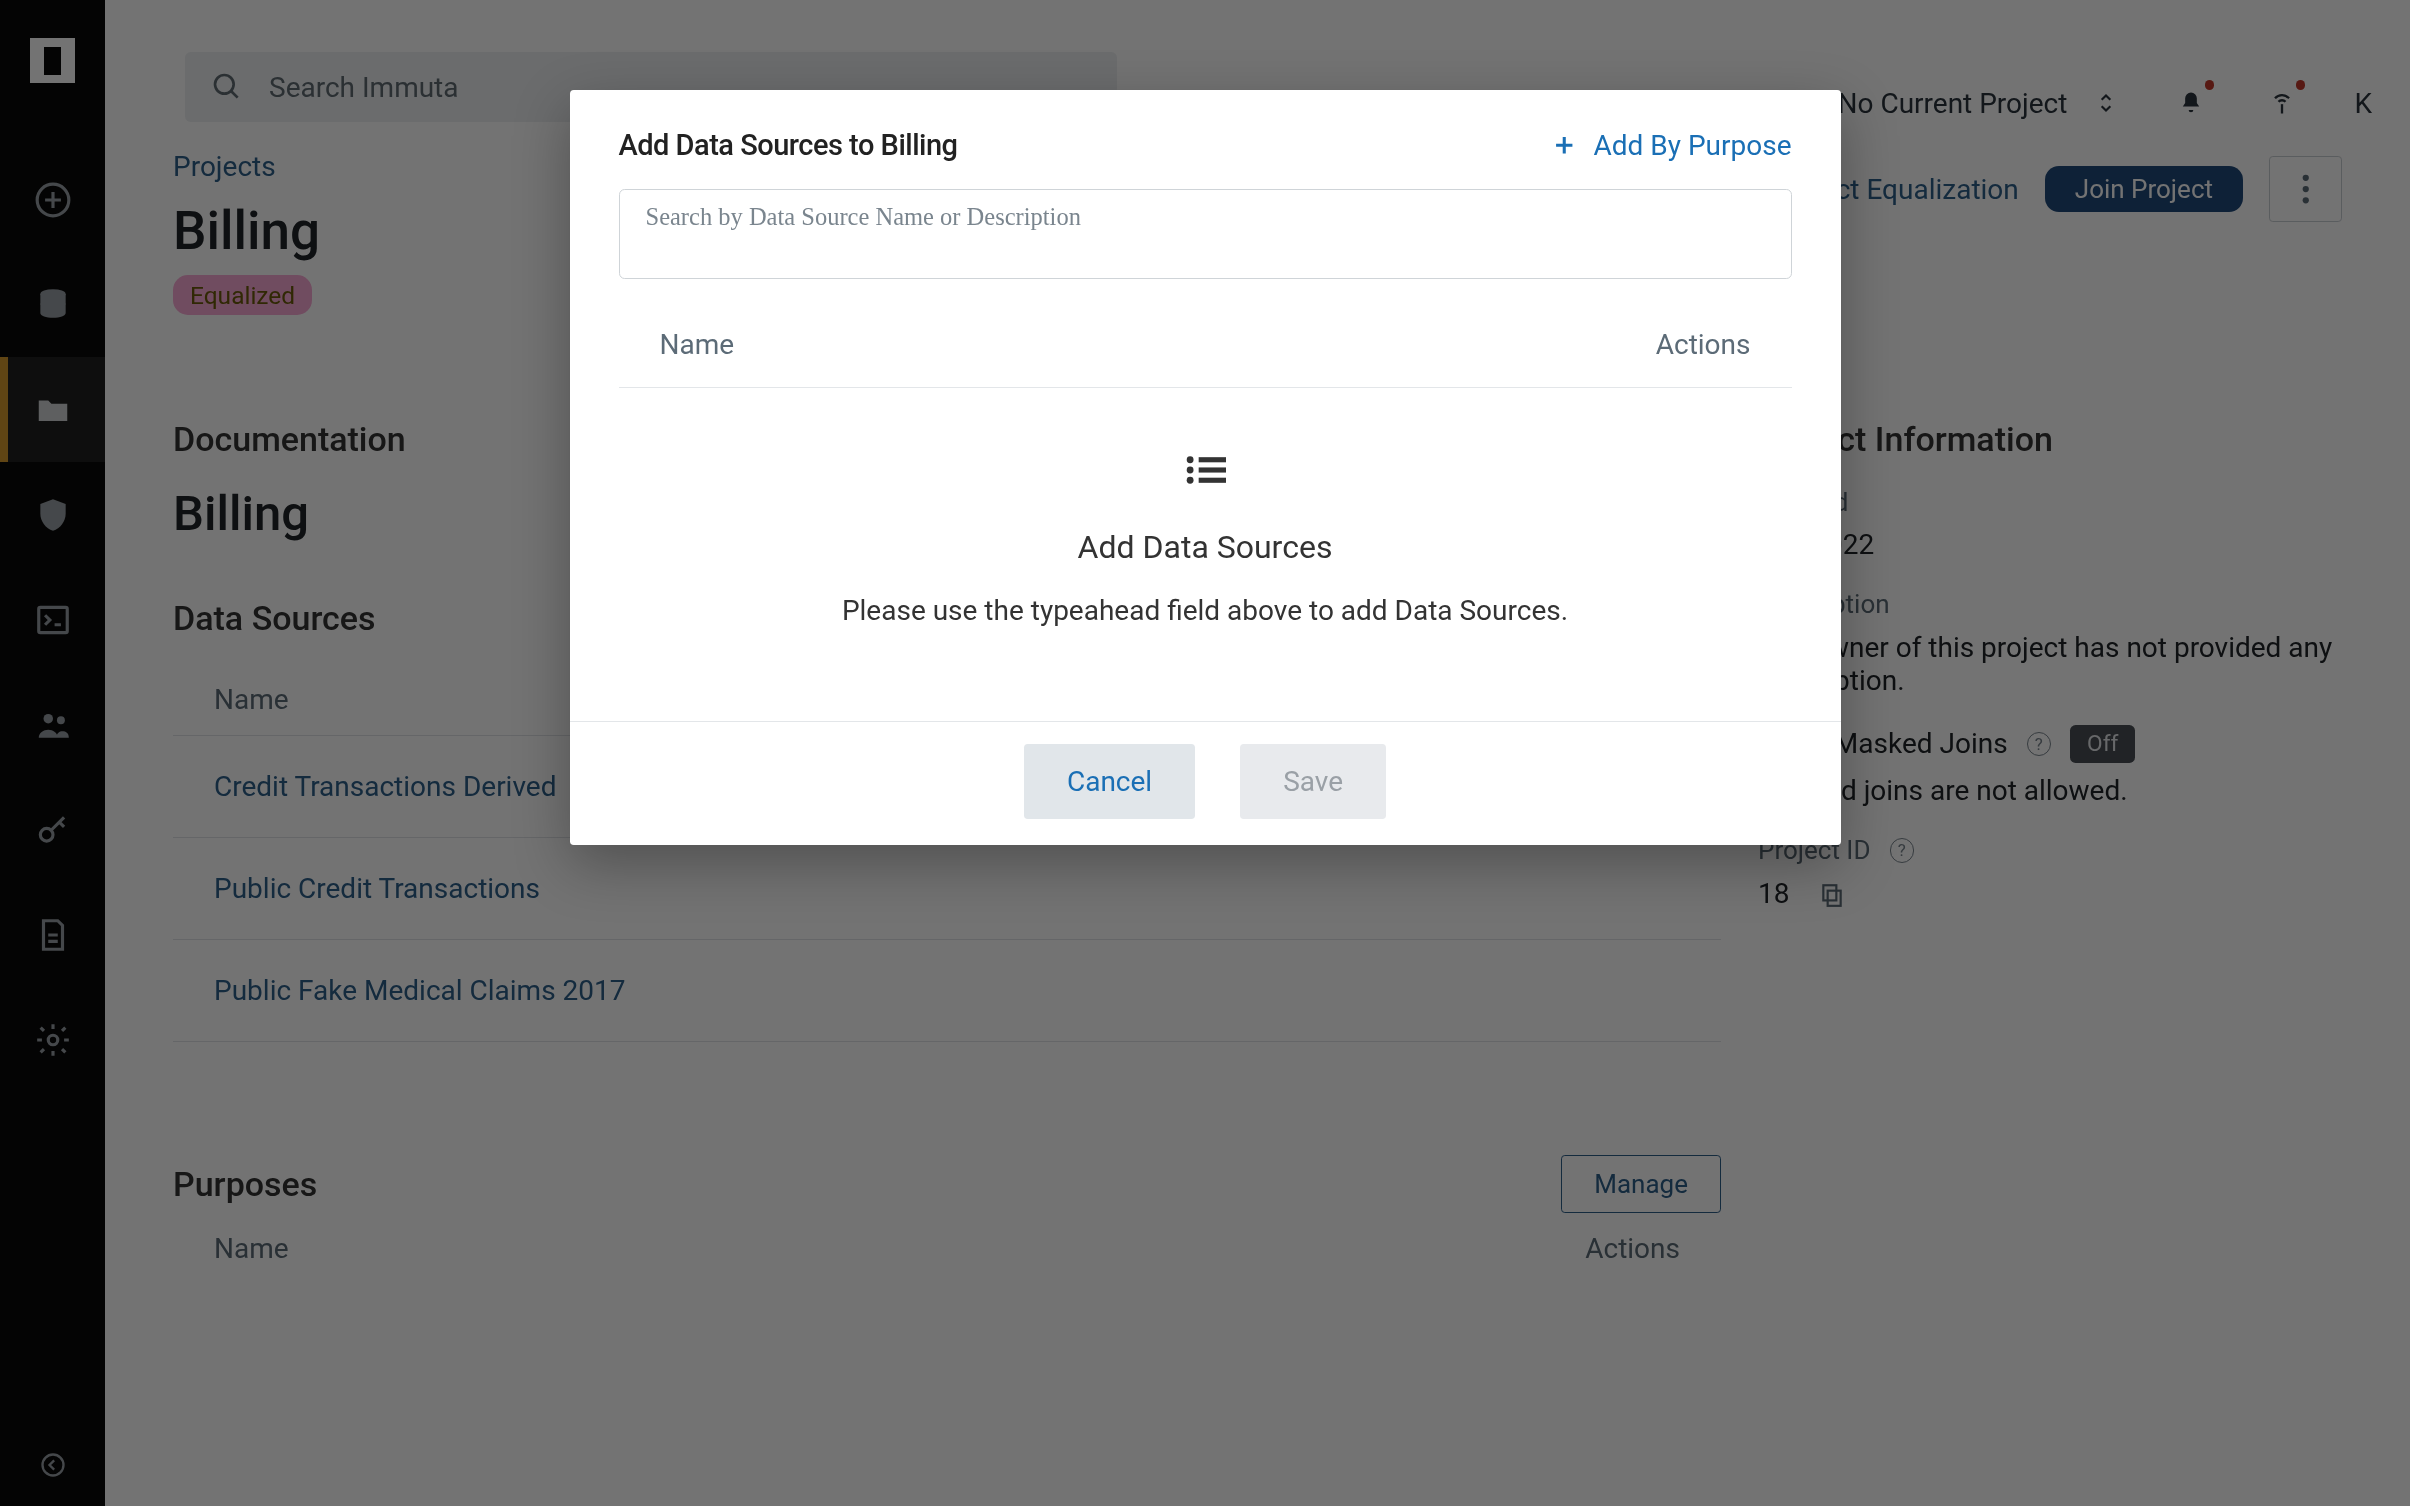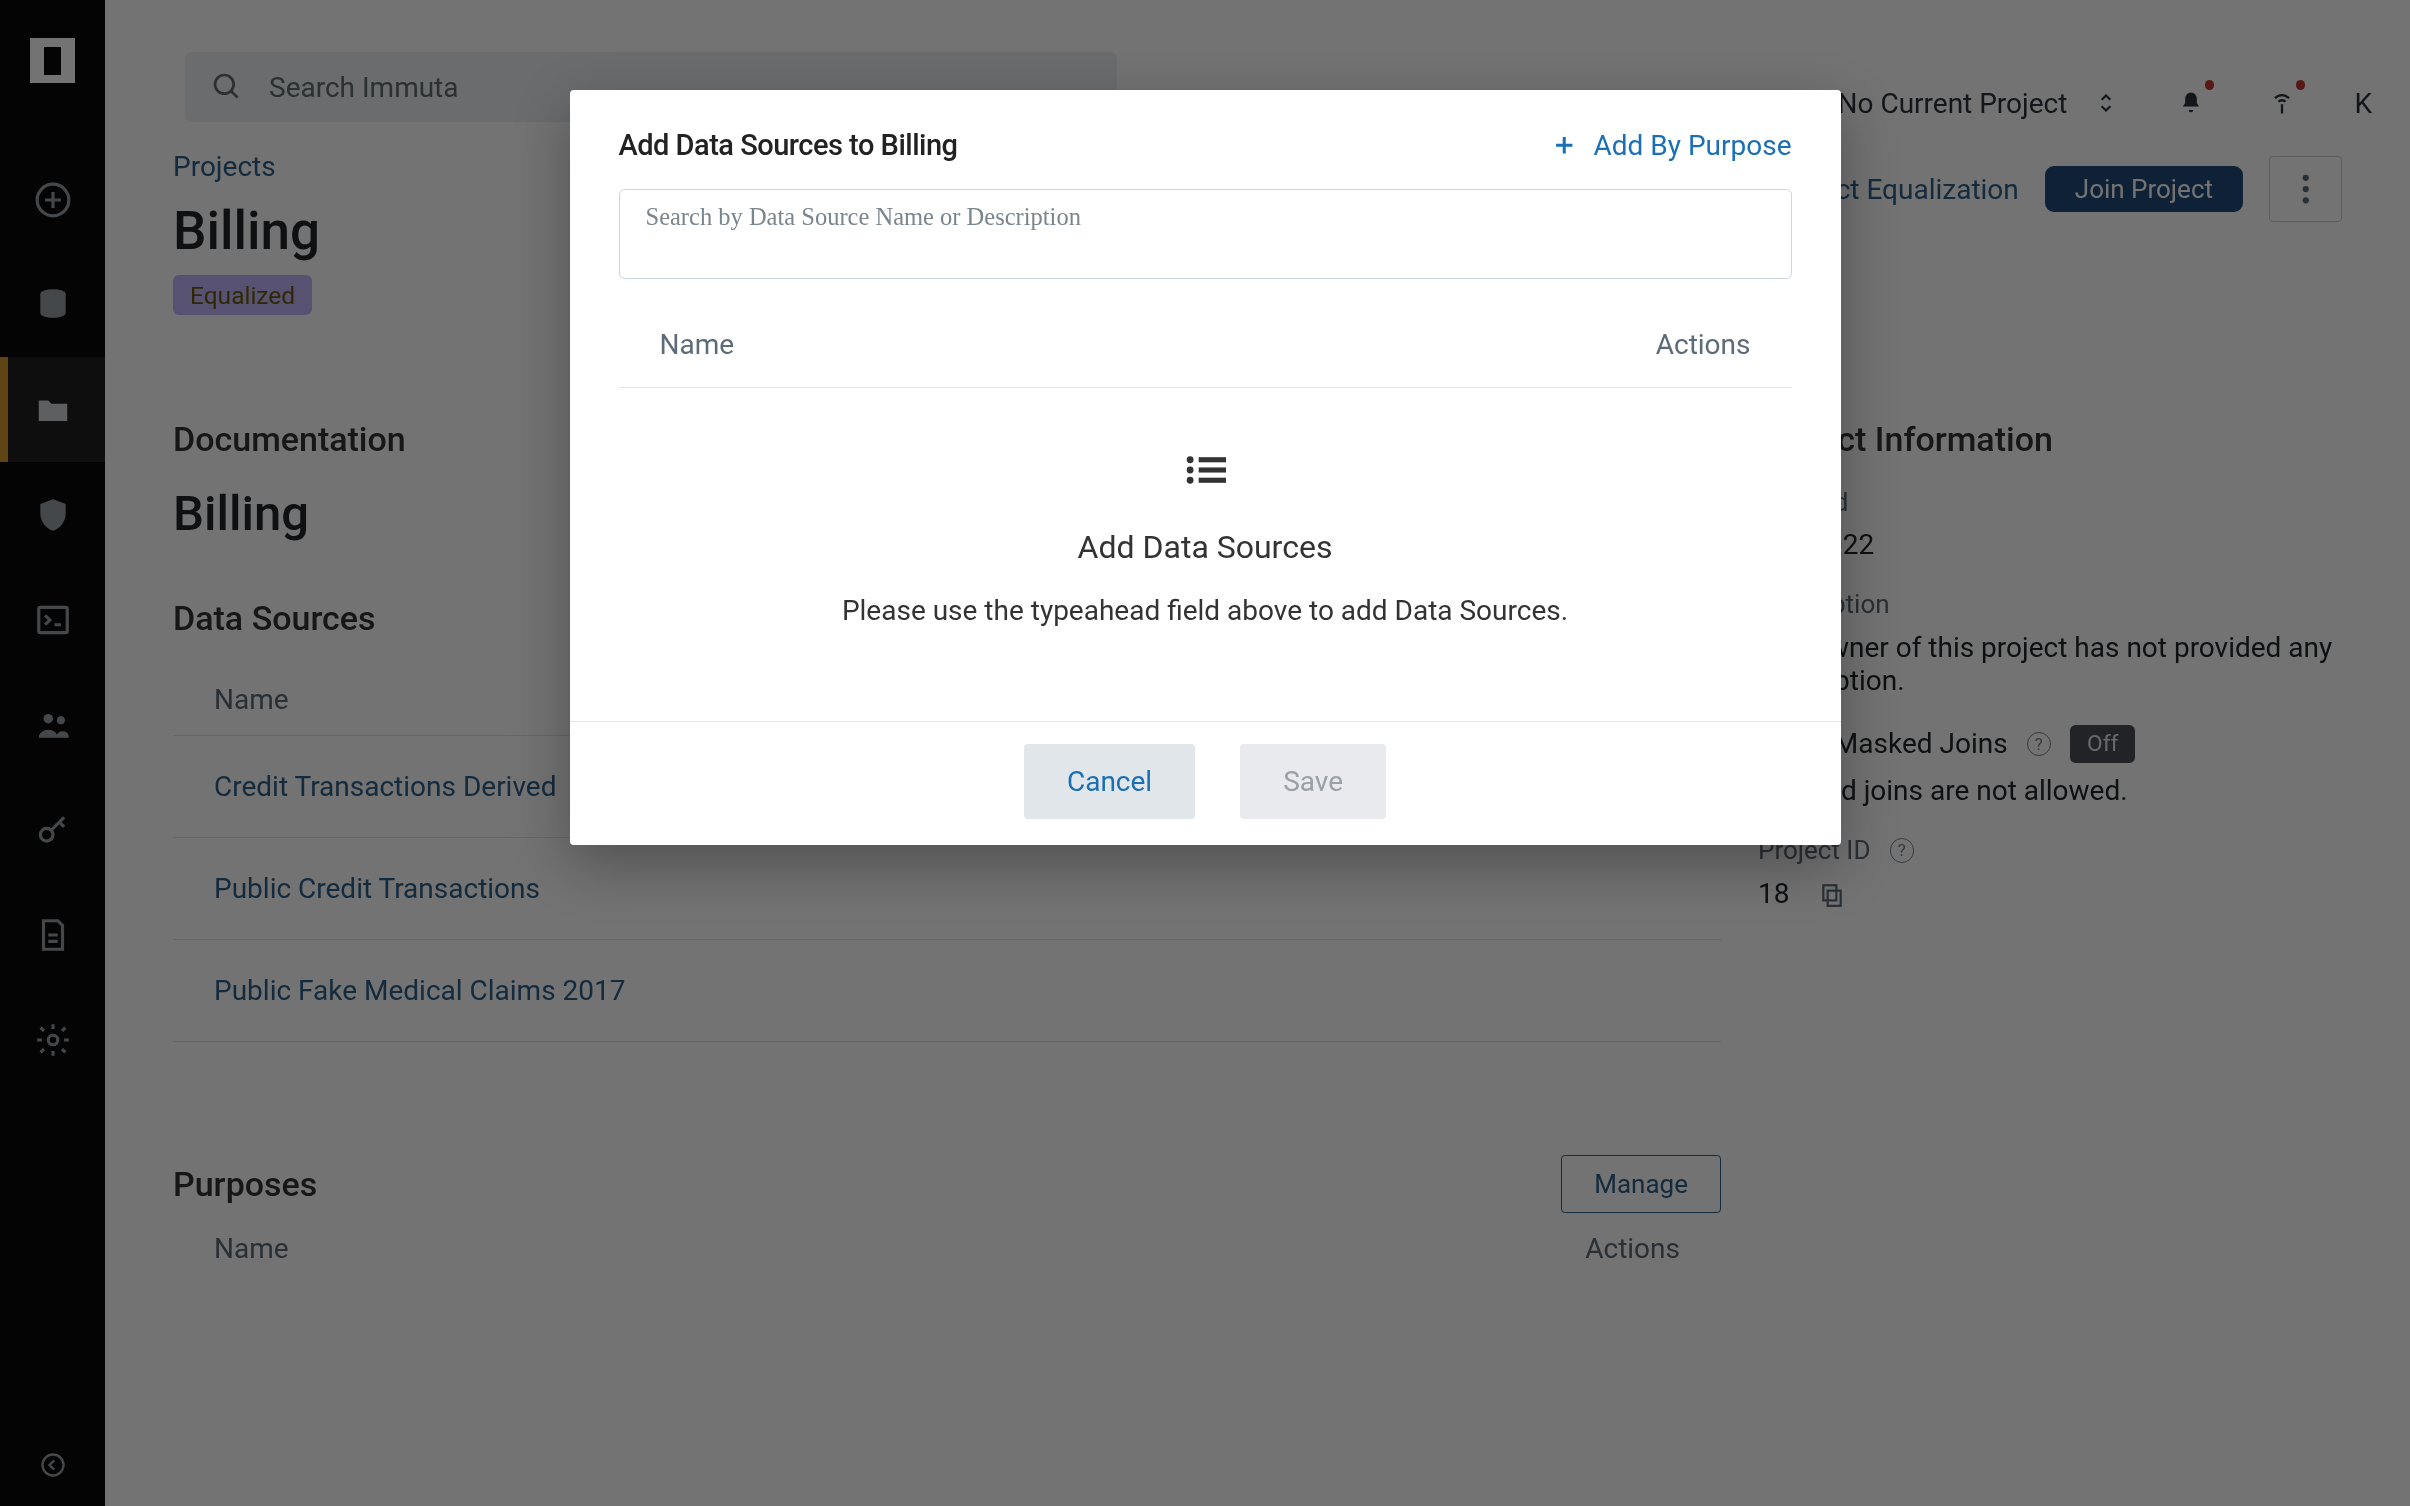--- a/index.html
+++ b/index.html
@@ -23,24 +23,24 @@
   .project-switch { display:flex; align-items:center; gap:26px; color:#2a333c; font-size:28px; }
   .chev-updown { width:26px; height:26px; }
   .top-icon { width:28px; height:28px; fill:#2a333c; position:relative; }
   .top-icon-wrap { position:relative; width:38px; height:38px; display:flex; align-items:center; justify-content:center; }
   .dot { position:absolute; top:-3.8px; right:-3.8px; width:9.4px; height:9.4px; border-radius:50%; background:#c0392b; }
   .user-letter { font-size:28px; color:#2a333c; }
   
   .main { position:absolute; left:105px; top:122px; right:0; bottom:0; padding:0 68px; }
   .breadcrumb { font-size:28px; color:#2e5f8a; margin-top:28px; }
   .page-title { font-size:53px; color:#212529; margin-top:17px; font-weight:500; }
-  .badge-eq { display:inline-block; margin-top:13px; padding:5.6px 17px; background:#c4b5fd; color:#6b5a0a; font-size:24.5px; border-radius:6px; }
+  .badge-eq { display:inline-block; margin-top:13px; padding:5.6px 17px; background:#f9a8d4; color:#6b5a0a; font-size:24.5px; border-radius:15px; }
   .row-actions { position:absolute; right:68px; top:34px; display:flex; align-items:center; gap:26px; }
   .btn-eqlink { color:#2e5f8a; font-size:28px; }
-  .btn-join { background:#204a7a; color:#fff; font-size:26px; padding:8px 30px; border-radius:9px; }
+  .btn-join { background:#204a7a; color:#fff; font-size:26px; padding:8px 30px; border-radius:14px; }
   .btn-dots { width:73px; height:66px; border:1.9px solid #c8ced3; border-radius:3.8px; display:flex; align-items:center; justify-content:center; }
   .section { margin-top:104px; display:flex; gap:37px; }
   .col-left { flex:1; max-width:1554px; }
   .col-right { width:584px; }
   .h2 { font-size:34px; color:#333; font-weight:500; margin-bottom:26px; }
   .h1b { font-size:49px; color:#212529; font-weight:500; margin-bottom:56px; }
   .table-head { display:flex; padding:19px 41px; font-size:28px; color:#5c6b77; }
   .table-row { border-top:0.9px solid #dfe3e6; padding:34px 41px; font-size:28px; color:#2e5f8a; }
   .table-bottom { border-top:0.9px solid #dfe3e6; }
   .purposes-head { display:flex; align-items:center; justify-content:space-between; margin-top:113px; }

